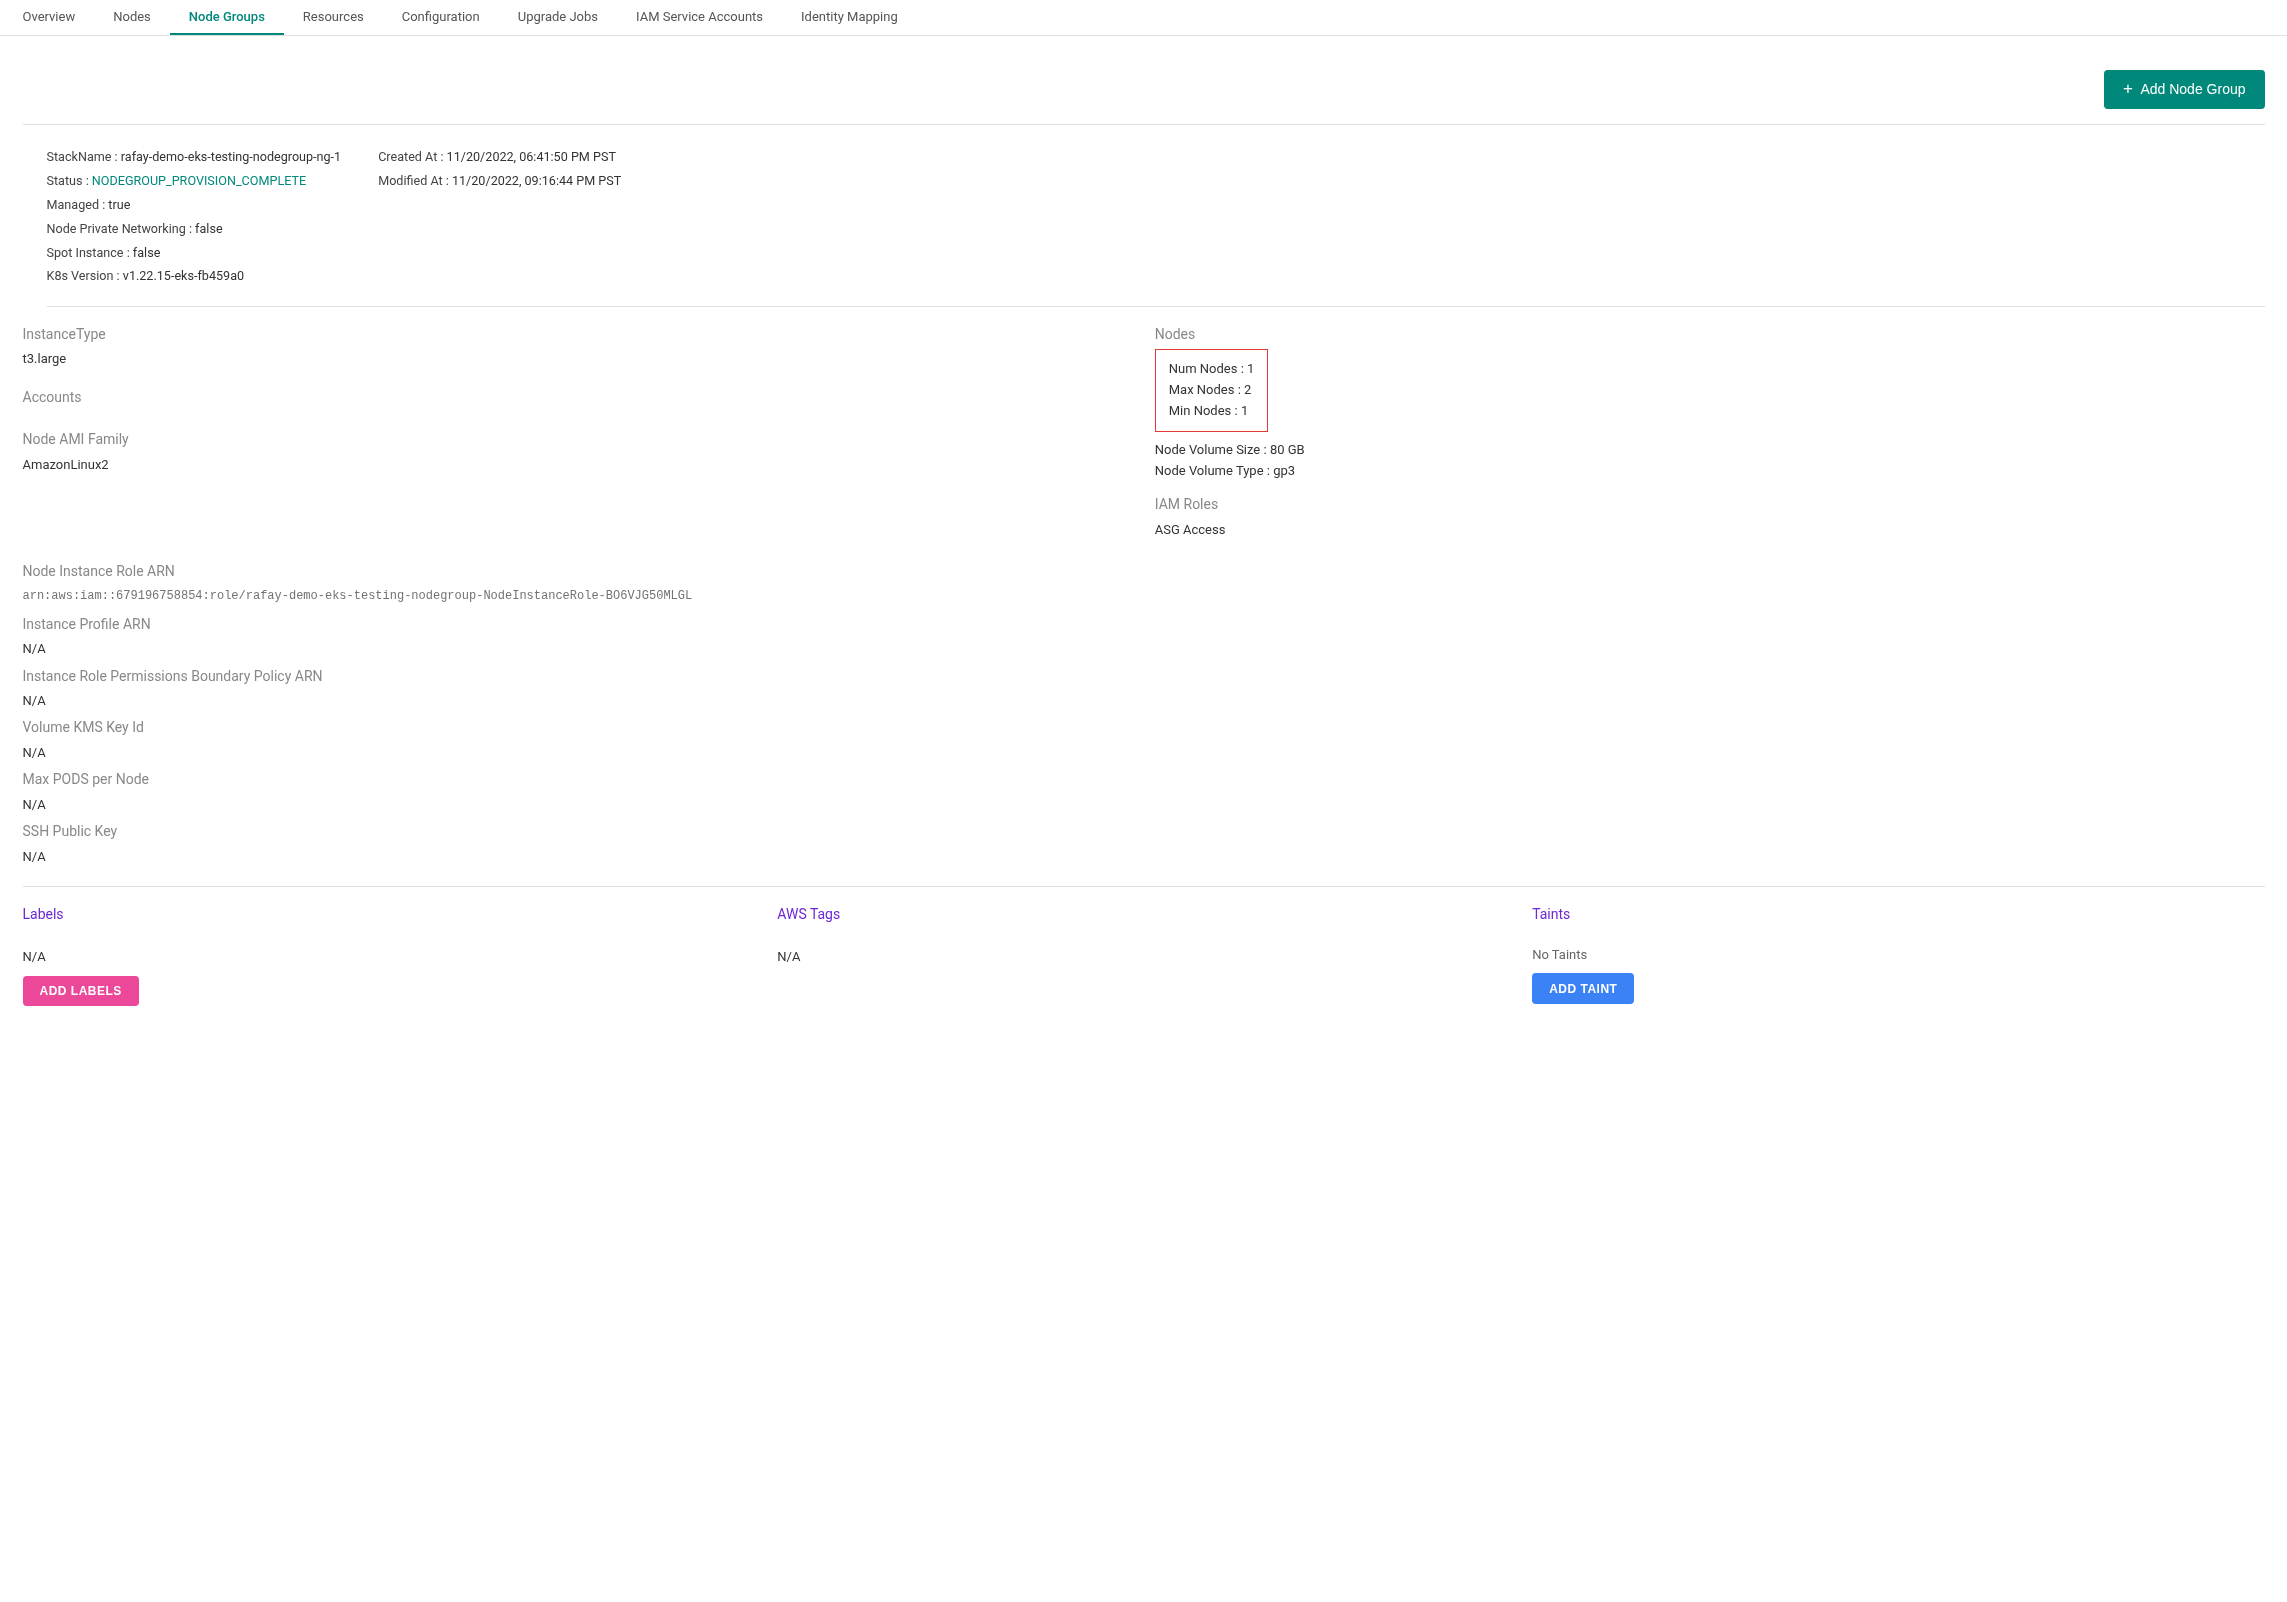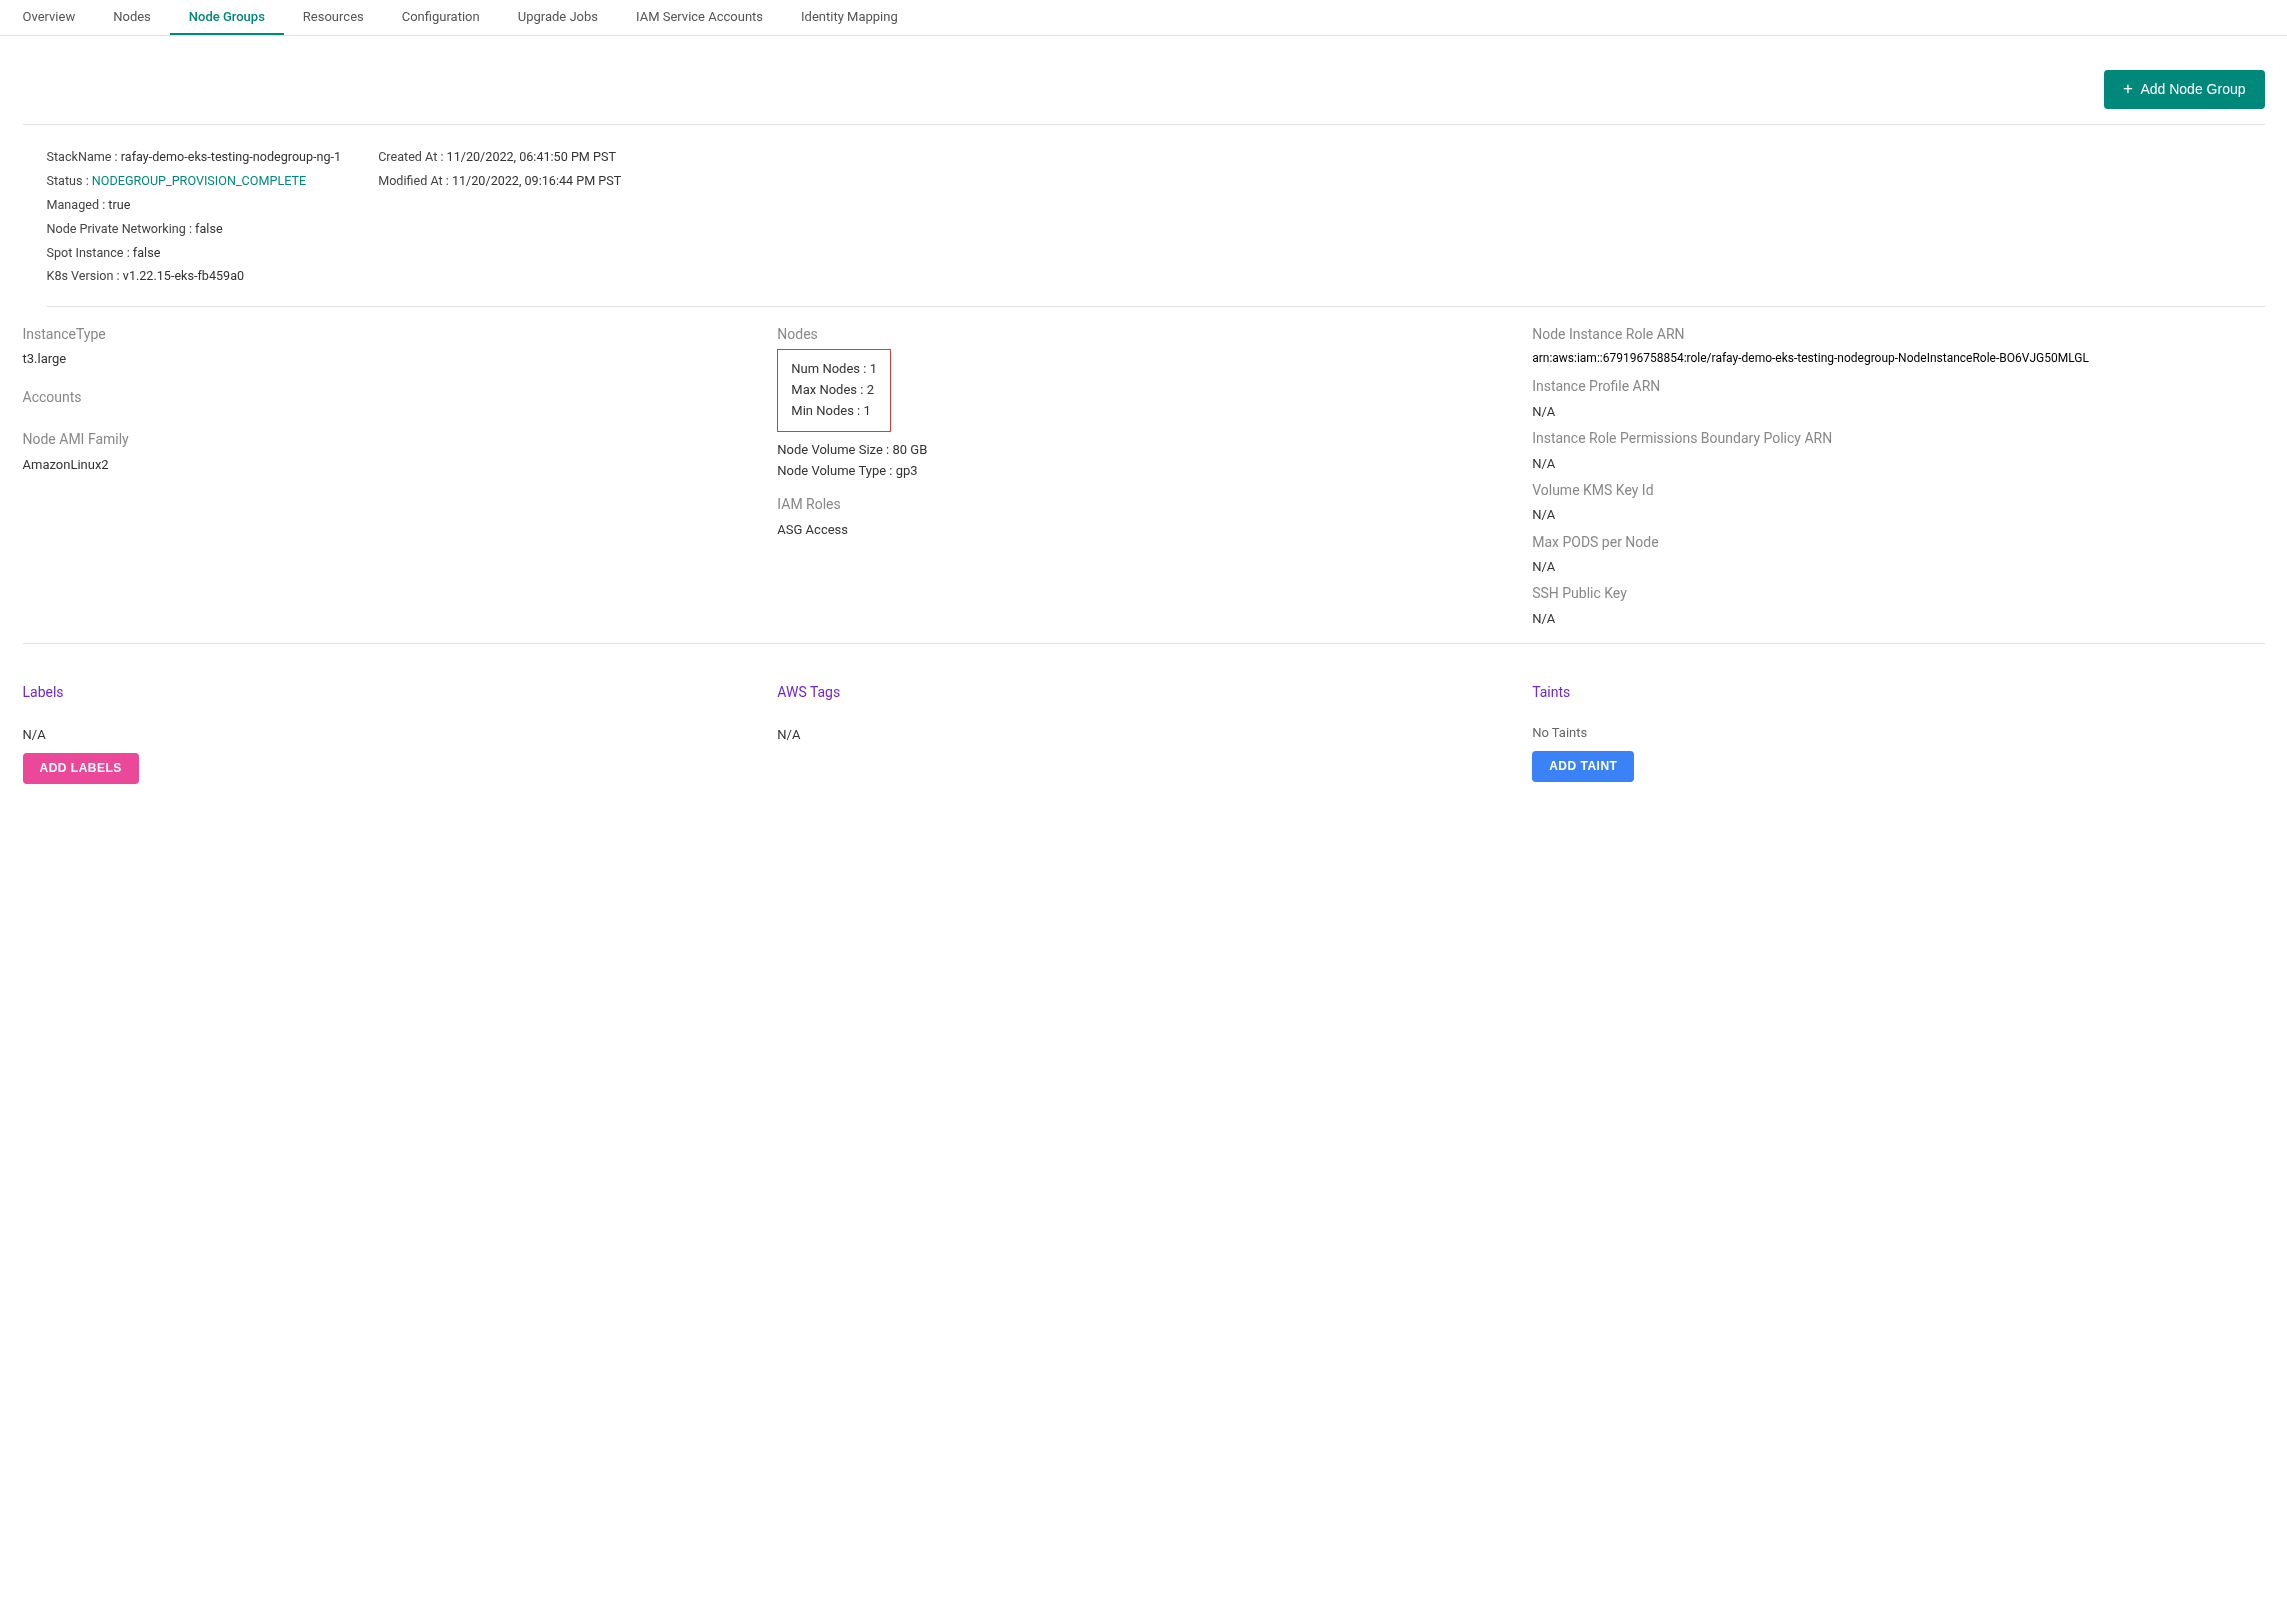--- a/index.html
+++ b/index.html
@@ -121,25 +121,25 @@
       color: #444;
     }
 
     .info-row .value-green {
       color: #00897b;
     }
 
     
     .details-grid {
       display: grid;
-      grid-template-columns: 1fr 1fr 1fr;
+      grid-template-columns: 1fr 1fr;
       gap: 22.5px;
-      padding-bottom: 13px;
+      padding-bottom: 19px;
       border-bottom: 0.9px solid #e0e0e0;
-      margin-bottom: 40px;
+      margin-bottom: 19px;
     }
 
     .detail-section-title {
       font-size: 14px;
       color: #888;
       font-weight: 400;
       margin-bottom: 7.5px;
     }
 
     .detail-value {
@@ -149,23 +149,24 @@
     }
 
     .nodes-box {
       border: 1.9px solid #e53935;
       padding: 9.4px 13px;
       display: inline-block;
     }
 
     .arn-text {
       font-size: 12px;
-      color: #000000;
+      color: #737373;
       line-height: 1.5;
       word-break: break-all;
+      font-family: Liberation Mono, monospace;
     }
 
     
     .bottom-grid {
       display: grid;
       grid-template-columns: 1fr 1fr 1fr;
       gap: 22.5px;
     }
 
     .bottom-section-title {

